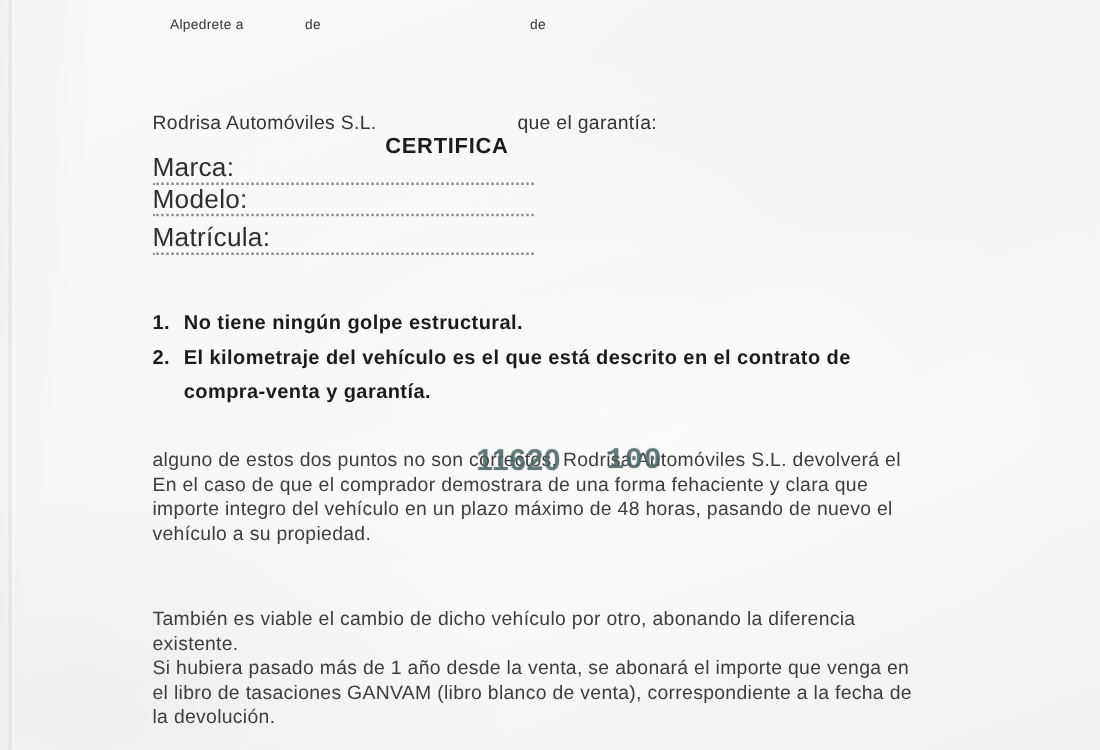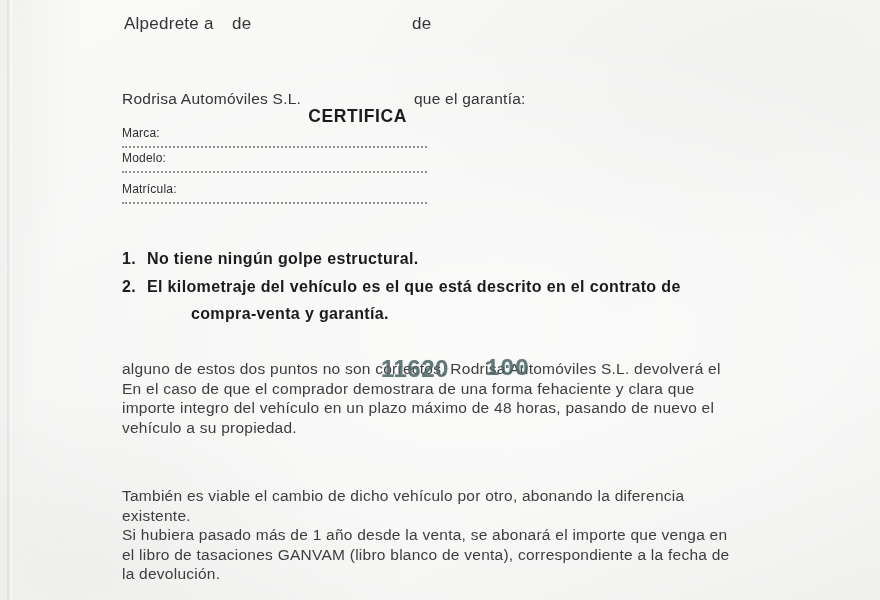--- a/index.html
+++ b/index.html
@@ -10,26 +10,26 @@
       linear-gradient(97deg, rgba(0,0,0,0.04) 0%, rgba(0,0,0,0) 9%),
       radial-gradient(ellipse 600px 300px at 85% 8%, rgba(0,0,0,0.020), transparent 70%),
       radial-gradient(ellipse 500px 260px at 8% 96%, rgba(0,0,0,0.035), transparent 70%),
       radial-gradient(ellipse 700px 400px at 55% 55%, rgba(255,255,255,0.5), transparent 80%),
       linear-gradient(160deg, #fafaf9 0%, #f5f5f4 45%, #f7f7f6 70%, #f0f0ef 100%);
     color:#3d3d3d;
   }
   .paper-edge{position:absolute;left:7px;top:0;bottom:0;width:2px;background:rgba(0,0,0,0.05);}
   .paper-edge2{position:absolute;left:11px;top:0;bottom:0;width:1px;background:rgba(255,255,255,0.6);}
   .line{white-space:nowrap;}
-  .date-word{position:absolute;top:14px;font-size:17px;letter-spacing:0.25px;color:#343434;}
+  .date-word{position:absolute;top:14px;font-size:11px;letter-spacing:0.25px;color:#343434;margin-left:12px;}
   .certify-line{position:absolute;left:122px;top:90px;display:flex;align-items:flex-start;gap:7px;}
   .certify-company,.certify-suffix{font-size:15.5px;letter-spacing:0.25px;color:#343434;}
   .certify-keyword{font-size:17.5px;font-weight:bold;letter-spacing:0.6px;color:#1c1c1c;margin-top:16px;}
   .field-row{position:absolute;left:122px;width:305px;height:23px;border-bottom:2px dotted #8f8f8f;}
-  .field-label{font-size:12px;letter-spacing:0.2px;color:#2f2f2f;}
+  .field-label{font-size:21px;letter-spacing:0.2px;color:#2f2f2f;}
   .conditions{position:absolute;left:122px;top:245px;color:#1b1b1b;font-weight:bold;
     font-size:16px;letter-spacing:0.35px;line-height:27.5px;}
   .cond-item{display:flex;}
   .cond-num{width:25px;flex:0 0 25px;}
   .para{position:absolute;left:122px;font-size:15.5px;letter-spacing:0.25px;
     line-height:19.7px;color:#3d3d3d;}
   .watermark{position:absolute;top:355px;font-size:24px;letter-spacing:0.5px;
     color:rgba(78,102,102,0.78);text-shadow:0 0 1px rgba(78,102,102,0.45);font-weight:bold;}
 </style>
 </head>
@@ -63,21 +63,21 @@
 
   <div class="conditions">
     <div class="cond-item">
       <span class="cond-num">1.</span>
       <span class="line">No tiene ningún golpe estructural.</span>
     </div>
     <div class="cond-item">
       <span class="cond-num">2.</span>
       <span>
         <span class="line" style="display:block;">El kilometraje del vehículo es el que está descrito en el contrato de</span>
-        <span class="line" style="display:block;margin-left:44px;">compra-venta y garantía.</span>
+        <span class="line" style="display:block;">compra-venta y garantía.</span>
       </span>
     </div>
   </div>
 
   <div class="para" style="top:359px;">
     <div class="line">alguno de estos dos puntos no son correctos, Rodrisa Automóviles S.L. devolverá el</div>
     <div class="line">En el caso de que el comprador demostrara de una forma fehaciente y clara que</div>
     <div class="line">importe integro del vehículo en un plazo máximo de 48 horas, pasando de nuevo el</div>
     <div class="line">vehículo a su propiedad.</div>
   </div>

